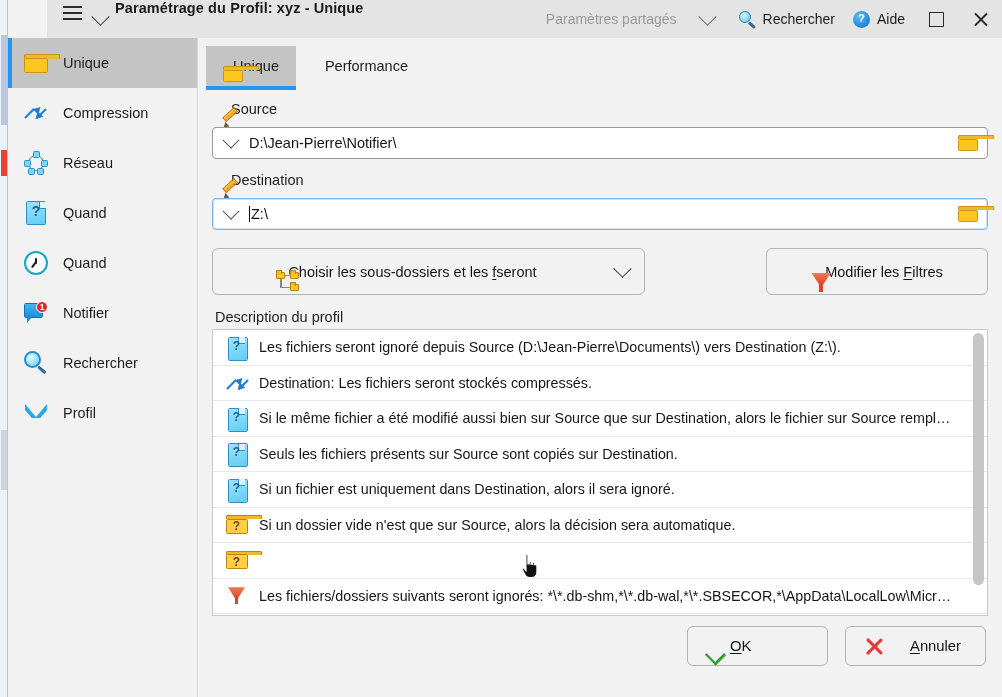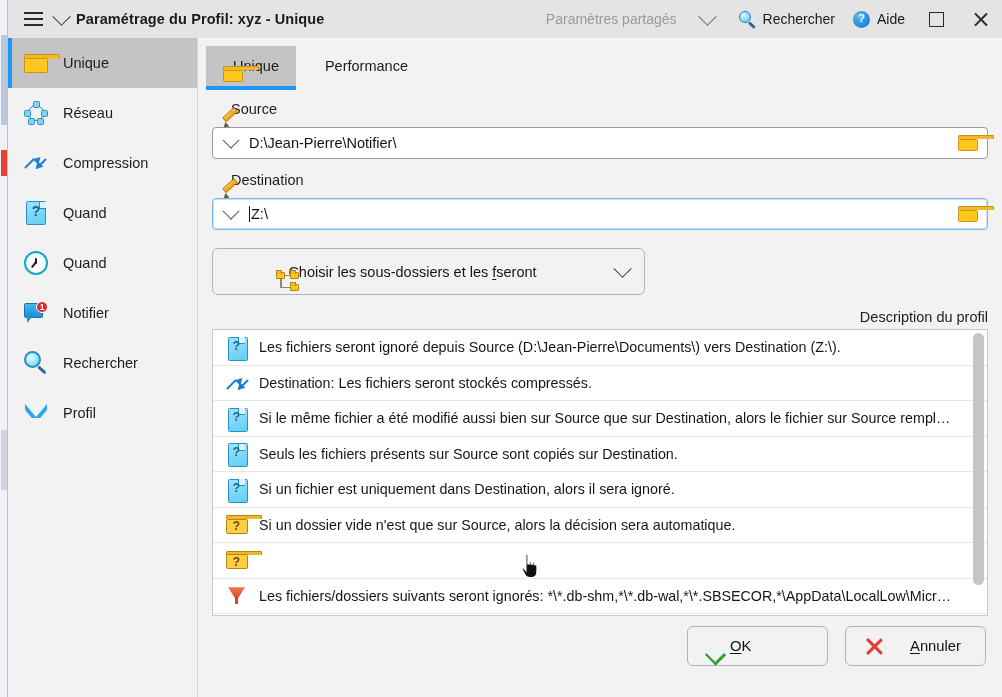--- a/index.html
+++ b/index.html
@@ -38,23 +38,24 @@
   .window {
     position: absolute; left: 8px; top: 0; width: 994px; height: 697px;
     background: #f2f2f2;
     display: flex; flex-direction: column;
   }
 
   
   .titlebar {
     height: 38px; flex: 0 0 38px;
     background: #e4e4e4;
-    display: flex; align-items: center;
+    display: flex; align-items: flex-start;
     padding: 0 0 0 10px;
     position: relative;
+    margin-left: 39px;
   }
   .hamburger {
     width: 30px; height: 26px;
     display: flex; flex-direction: column; justify-content: center;
     align-items: center; gap: 4px; cursor: pointer;
   }
   .hamburger span { display: block; width: 19px; height: 2.2px; background: #2a2a2a; }
   .chev {
     display: inline-block; width: 13px; height: 13px;
     border-right: 1.8px solid #3a3a3a; border-bottom: 1.8px solid #3a3a3a;
@@ -361,21 +362,21 @@
     background: #f2f2f2; border: 1px solid #b4b4b4; border-radius: 6px;
     display: flex; align-items: center; cursor: pointer;
     font-size: 14.5px; color: #141414;
   }
   .btn-choose { width: 433px; height: 47px; padding: 0 0 0 0; }
   .btn-choose .inner-c { flex: 1; display: flex; align-items: center; justify-content: center; gap: 12px; }
   .btn-choose .endchev { width: 44px; display: flex; align-items: center; justify-content: center; }
   .btn-filter { width: 222px; height: 47px; justify-content: center; gap: 14px; }
   u { text-underline-offset: 2px; }
 
-  .desc-label { margin-top: 14px; margin-left: 3px; font-size: 14.5px; color: #1d1d1d; text-align: right; }
+  .desc-label { margin-top: 14px; margin-left: 3px; font-size: 14.5px; color: #1d1d1d; }
 
   .desc-box {
     margin-top: 4px; height: 287px;
     background: #ffffff; border: 1px solid #c8c8c8;
     position: relative; overflow: hidden;
   }
   .desc-row {
     height: 35.5px; display: flex; align-items: center; gap: 11px;
     padding-left: 12px; padding-right: 30px;
     border-bottom: 1px solid #e8e8e8;
@@ -483,46 +484,46 @@
             <span class="ico-folder">
                 <span class="tab"></span>
                 <span class="body"></span>
               </span>
           </span>
           <span>Unique</span>
         </div>
 
         <div class="side-item">
           <span class="side-ico">
+            <span class="ico-comp">
+                <span class="arw a1"></span>
+                <span class="hd h1"></span>
+                <span class="hd h2"></span>
+                <span class="arw a2"></span>
+              </span>
+          </span>
+          <span>Compression</span>
+        </div>
+
+        <div class="side-item">
+          <span class="side-ico">
             <span class="ico-net">
                 <span class="ring"></span>
                 <i class="n1"></i>
                 <i class="n2"></i>
                 <i class="n3"></i>
                 <i class="n4"></i>
                 <i class="n5"></i>
               </span>
           </span>
           <span>Réseau</span>
         </div>
 
         <div class="side-item">
           <span class="side-ico">
-            <span class="ico-comp">
-                <span class="arw a1"></span>
-                <span class="hd h1"></span>
-                <span class="hd h2"></span>
-                <span class="arw a2"></span>
-              </span>
-          </span>
-          <span>Compression</span>
-        </div>
-
-        <div class="side-item">
-          <span class="side-ico">
             <span class="ico-doc">
                 <span class="sheet"></span>
                 <span class="fold"></span>
                 <span class="q">?</span>
               </span>
           </span>
           <span>Quand</span>
         </div>
 
         <div class="side-item">
@@ -633,20 +634,26 @@
                     <span class="f f1"></span><span class="f f2"></span><span class="f f3"></span>
                   </span>
                 </span>
                 <span><span>Choisir les sous-dossiers et les </span><u>f</u><span>seront</span></span>
               </span>
               <span class="endchev">
                   <i class="chev"></i>
                 </span>
             </div>
 
+            <div class="btn btn-filter">
+              <span>
+                <span class="ico-funnel"><span class="cup"></span><span class="stem"></span></span>
+              </span>
+              <span><span>Modifier les </span><u>F</u><span>iltres</span></span>
+            </div>
           </div>
 
           <div class="desc-label">Description du profil</div>
 
           <div class="desc-box">
 
             <div class="desc-row">
               <span class="desc-ico">
                 <span class="ico-doc" style="width:17px;height:21px">
                     <span class="sheet"></span>

